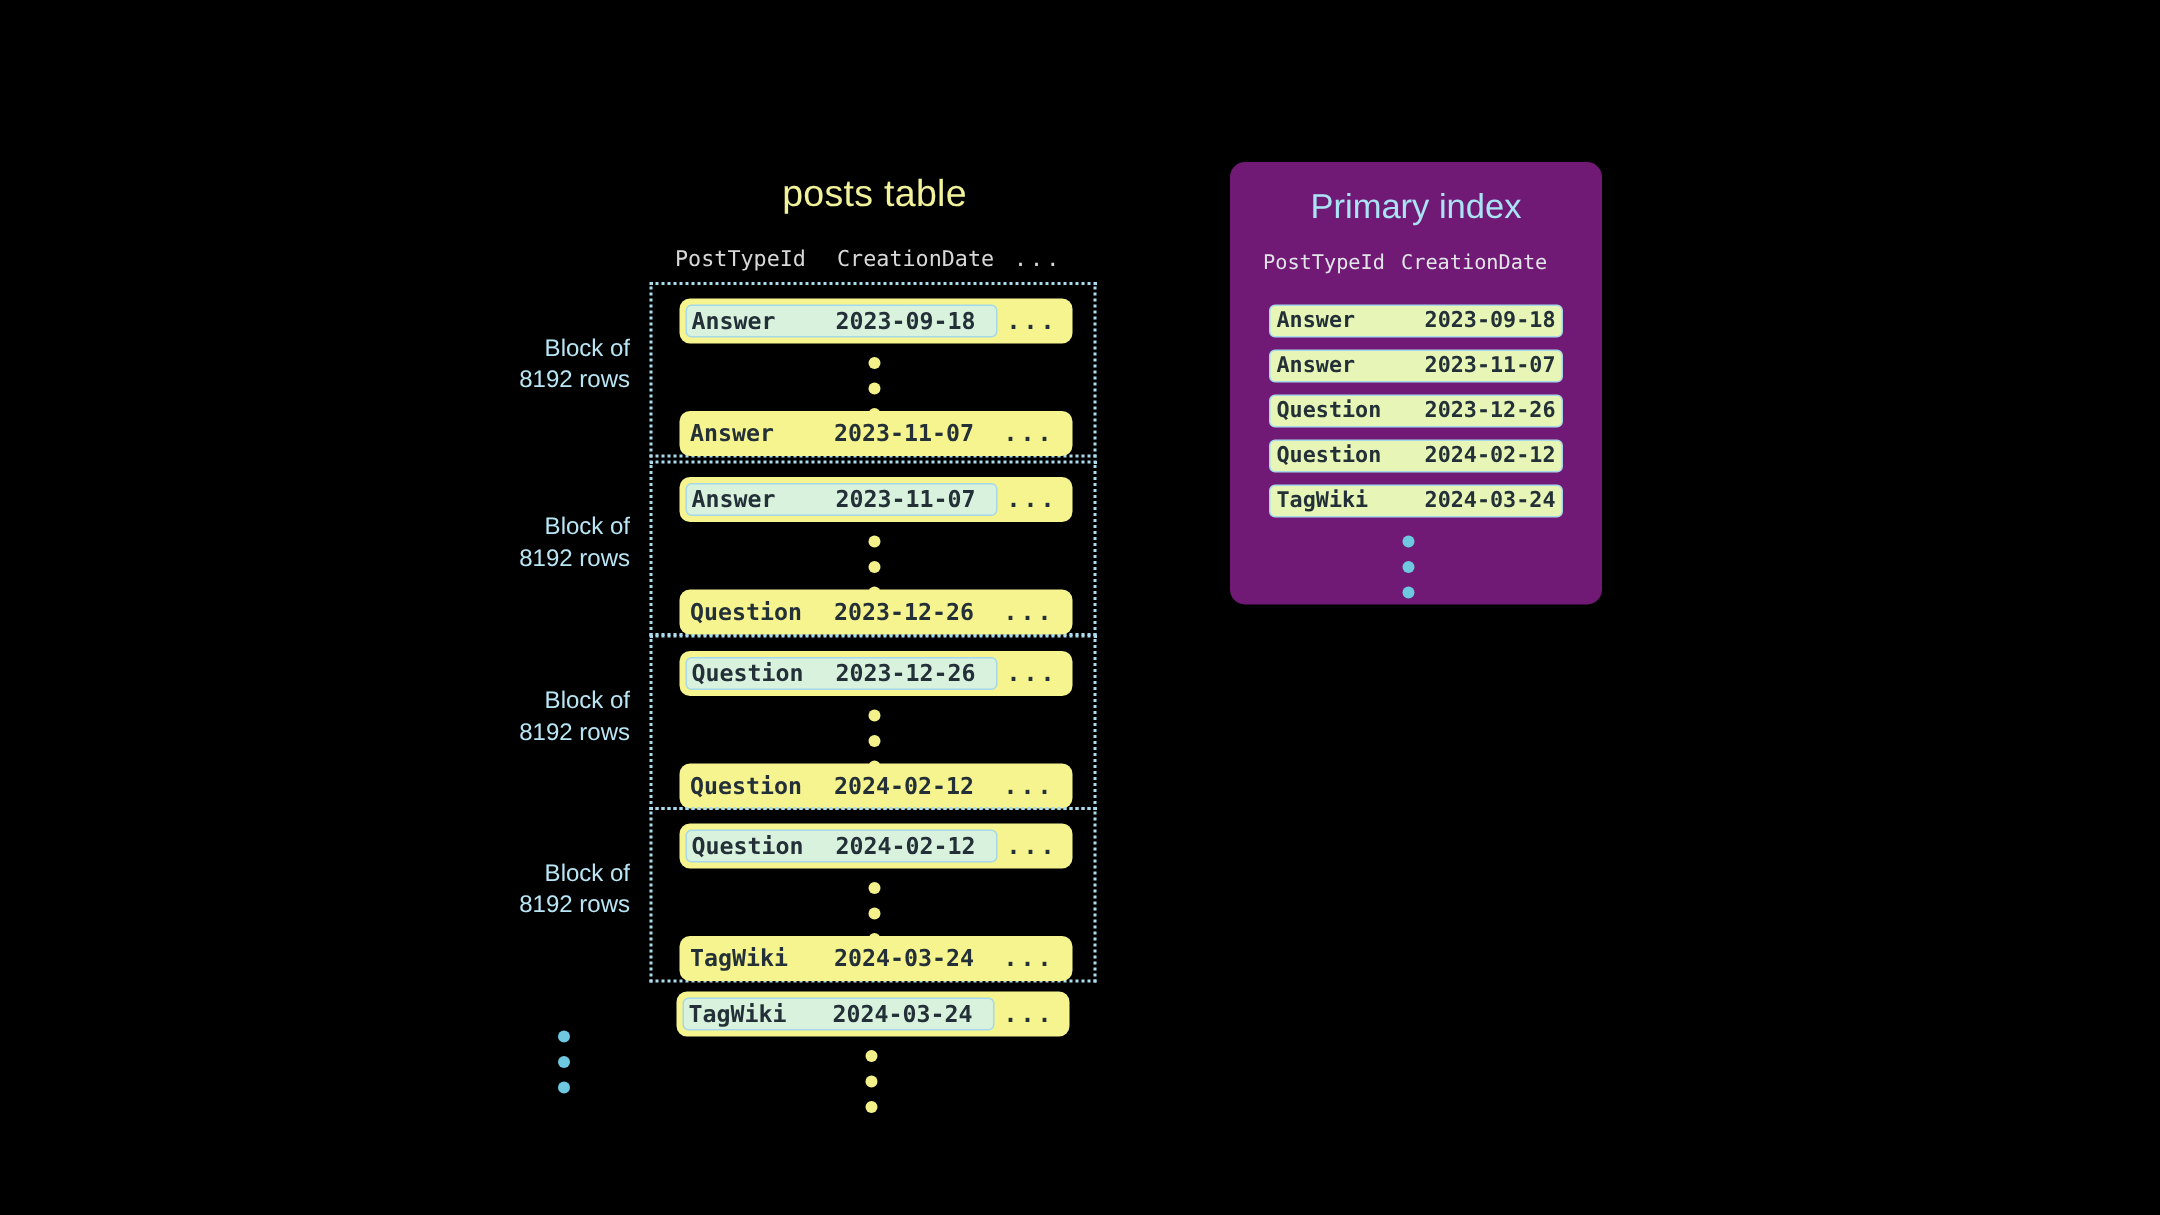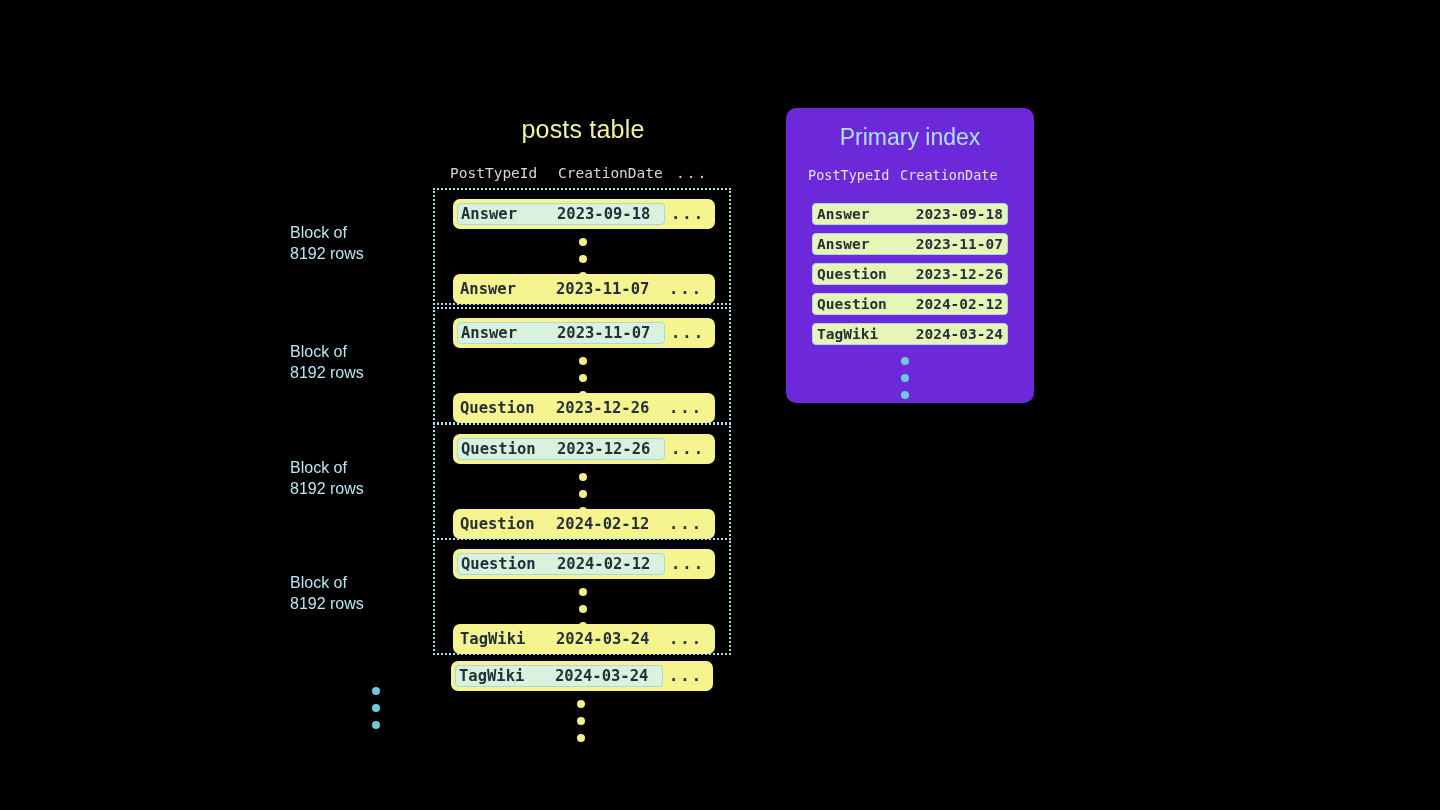--- a/index.html
+++ b/index.html
@@ -62,21 +62,21 @@
     left: 133px;
     width: 298px;
     box-sizing: border-box;
     border: 2px dotted #a9dced;
   }
 
   
   .block-label {
     position: absolute;
     width: 130px;
-    text-align: left;
+    text-align: right;
     font-family: "Liberation Sans", sans-serif;
     font-size: 16px;
     line-height: 21px;
     color: #b9e6f5;
     left: -12px;
   }
 
   
   .row {
     position: absolute;
@@ -128,25 +128,25 @@
     width: 8px;
     height: 8px;
     border-radius: 50%;
     background: #f4f18a;
   }
   .vdots.blue i { background: #6ec8e0; }
 
   
   #primary-index {
     position: absolute;
-    left: 786px;
+    left: 820px;
     top: 108px;
     width: 248px;
     height: 295px;
-    background: #6d28d9;
+    background: #701a75;
     border-radius: 10px;
   }
   .pi-title {
     position: absolute;
     left: 0; right: 0;
     top: 16px;
     text-align: center;
     font-family: "Liberation Sans", sans-serif;
     font-size: 23px;
     color: #aae3f4;

